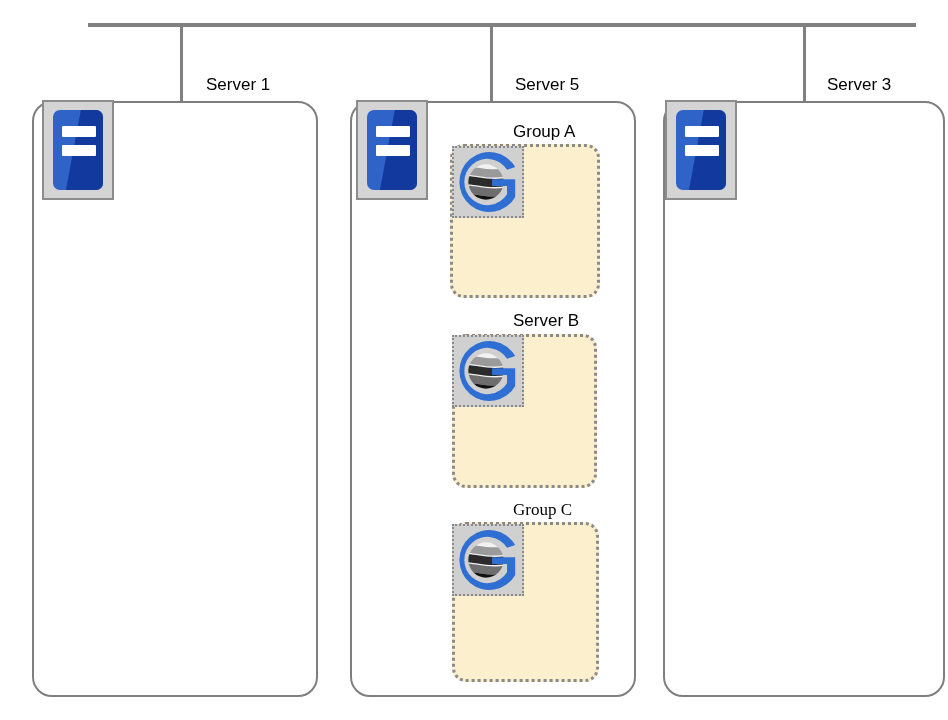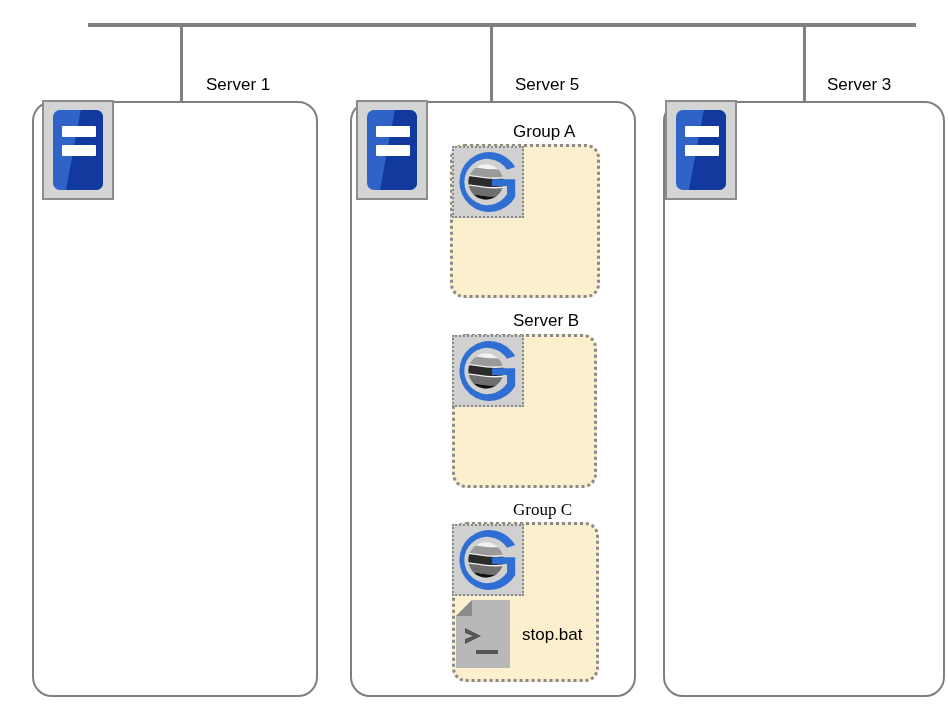--- a/index.html
+++ b/index.html
@@ -196,31 +196,20 @@
         <circle cx="47" cy="50" r="26" fill="#f2f2f2"></circle>
         <g clip-path="url(#sphereClip)">
           <path d="M10,30 C25,22 45,38 90,28 L90,40 C45,50 25,34 10,42 Z" fill="#9a9a9a"></path>
           <path d="M10,44 C25,36 45,52 90,42 L90,54 C45,64 25,48 10,56 Z" fill="#2b2b2b"></path>
           <path d="M10,58 C25,50 45,66 90,56 L90,68 C45,78 25,62 10,70 Z" fill="#6e6e6e"></path>
           <path d="M10,70 C25,62 45,78 90,68 L90,90 L10,90 Z" fill="#111111"></path>
         </g>
         <path d="M78,32 A34,34 0 1 0 78,68 L78,56 L56,56 L56,46 L90,46 L90,72 A44,44 0 1 1 90,28 Z" fill="#2f6ed2"></path>
       </svg>
     </div>
-    <div class="bat-item" style="left: 456px; top: 600px;">
-      <div class="bat-icon">
-        <svg viewBox="0 0 54 68">
-          <path d="M16,0 L54,0 L54,68 L0,68 L0,16 Z" fill="#b8b8b8"></path>
-          <path d="M16,0 L16,16 L0,16 Z" fill="#8a8a8a"></path>
-          <path d="M9,28 L25,36 L9,44 L9,39 L17,36 L9,33 Z" fill="#555555"></path>
-          <rect x="20" y="50" width="22" height="4" fill="#555555"></rect>
-        </svg>
-      </div>
-      <span class="bat-label">stop.bat</span>
-    </div>
     <div class="bus-line drop-v" style="left: 803px; top: 23px; height: 78px; background: rgb(128, 128, 128);"></div>
     <div class="server-label" style="left: 827px; top: 76px; color: rgb(0, 0, 0);">Server 3</div>
     <div class="server-box" style="left: 663px; top: 101px; width: 282px; height: 596px; border-color: rgb(127, 127, 127);"></div>
     <div class="server-icon" style="left: 665px; top: 100px; background: rgb(212, 212, 212);">
       <div class="body" style="background: rgb(47, 99, 200);">
         <svg class="shade" viewBox="0 0 54 80" preserveAspectRatio="none">
           <path d="M30,0 L54,0 L54,80 L14,80 Z" fill="#123a9e"></path>
         </svg>
         <div class="bar bar1"></div>
         <div class="bar bar2"></div>

